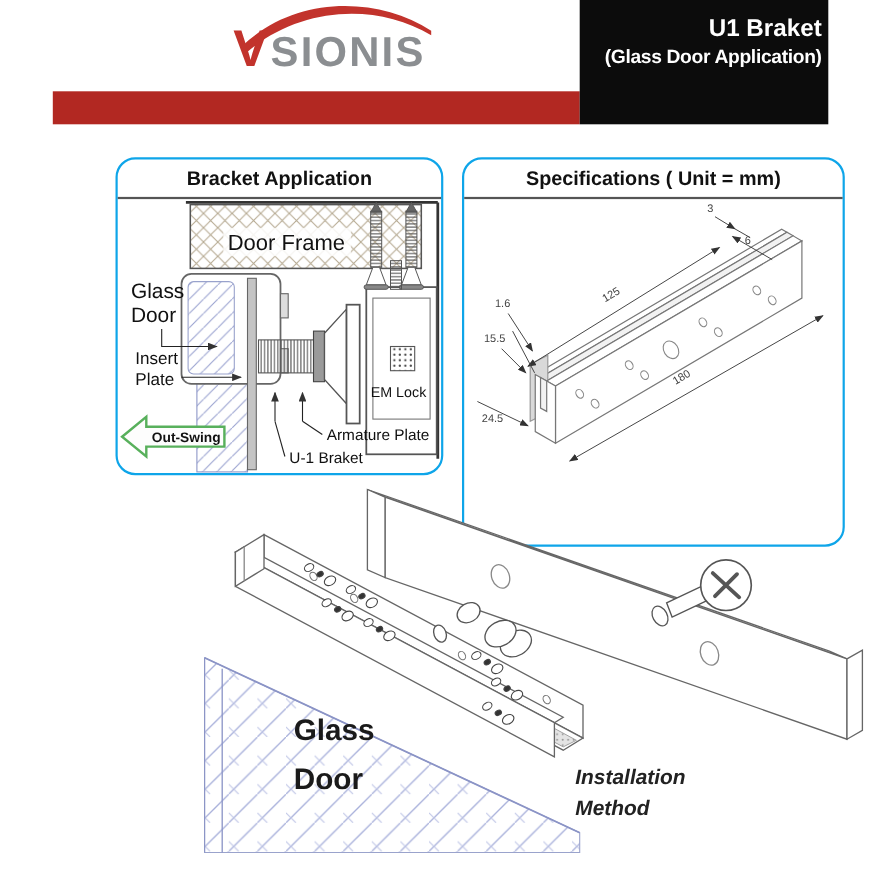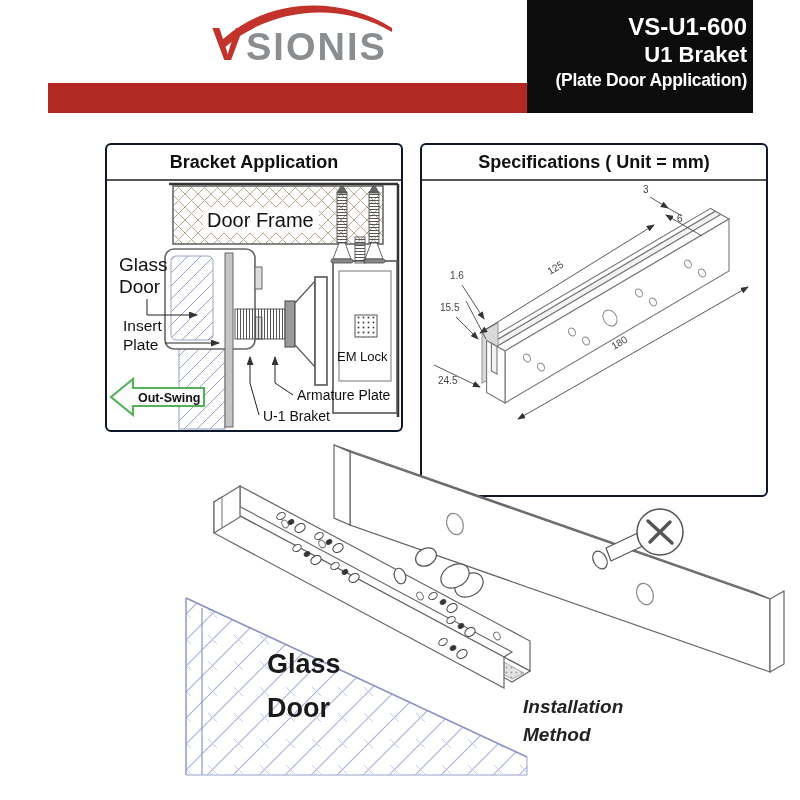--- a/index.html
+++ b/index.html
@@ -7,21 +7,21 @@
         font-family:"Liberation Sans", sans-serif;}
   .abs{position:absolute;}
   .redbar{left:48px;top:83px;width:479px;height:30px;background:#b22822;}
   .blackbox{left:527px;top:0;width:226px;height:113px;background:#0c0c0c;color:#fff;
             text-align:right;box-sizing:border-box;padding:12px 6px 0 2px;font-weight:bold;}
   .blackbox .l1{font-size:24px;line-height:29px;}
   .blackbox .l2{font-size:22px;line-height:28px;}
   .blackbox .l3{font-size:17.5px;line-height:23px;letter-spacing:-0.3px;}
   .tagline{left:147px;top:60px;width:290px;text-align:center;color:#c2332c;
            font-size:15px;font-weight:500;letter-spacing:0.5px;}
-  .panel{position:absolute;border:2px solid #0f172a;border-radius:6px;background:#fff;box-sizing:border-box;}
+  .panel{position:absolute;border:2px solid #0ea5e9;border-radius:18px;background:#fff;box-sizing:border-box;}
   .panel .ptitle{height:34px;line-height:34px;text-align:center;font-size:18px;font-weight:600;
                  color:#111;border-bottom:2px solid #555;}
   .pl{left:105px;top:143px;width:298px;height:289px;}
   .pr{left:420px;top:143px;width:348px;height:354px;}
   svg text{font-family:"Liberation Sans", sans-serif;}
 </style>
 </head>
 <body>
 
 <div class="page">
@@ -59,23 +59,22 @@
 
   <div class="abs redbar"></div>
 
   <svg class="abs" style="left:190px;top:4px" width="210" height="60">
     <path d="M30,38 C78,-8 152,-8 202,24 L202,28 C152,-2 82,2 34,44 Z" fill="#c2332c"></path>
     <text x="22" y="56" font-size="47" font-weight="bold" fill="#c2332c">V</text>
     <text x="56" y="56" font-size="38" font-weight="bold" letter-spacing="2" fill="#8b8e91">SIONIS</text>
   </svg>
 
   <div class="abs blackbox">
-    <div class="l1">VS-U1-600</div>
     <div class="l2">U1 Braket</div>
-    <div class="l3">(Plate Door Application)</div>
+    <div class="l3">(Glass Door Application)</div>
   </div>
 
   <div class="panel pl">
     <div class="ptitle">Bracket Application</div>
     <svg width="294" height="250" viewBox="0 0 294 250">
 
       <path d="M62,3 L291,3 M291,3 L291,236" stroke="#333" stroke-width="2.5" fill="none"></path>
 
       <rect x="66" y="5" width="210" height="58" fill="url(#pat-frame)" stroke="#555" stroke-width="1.4"></rect>
       <rect x="96" y="26" width="116" height="26" fill="#fff" opacity="0.85" stroke="none"></rect>

